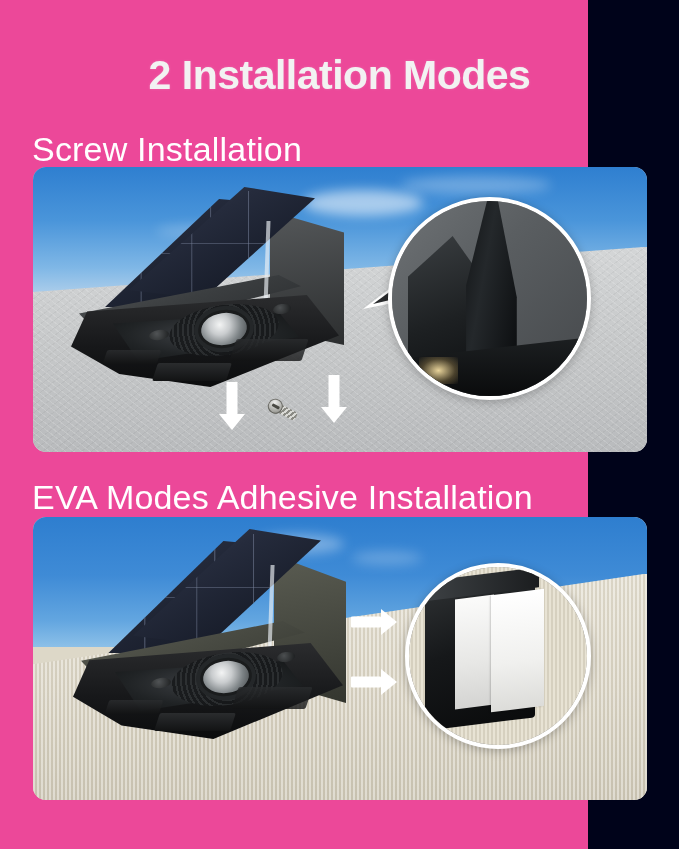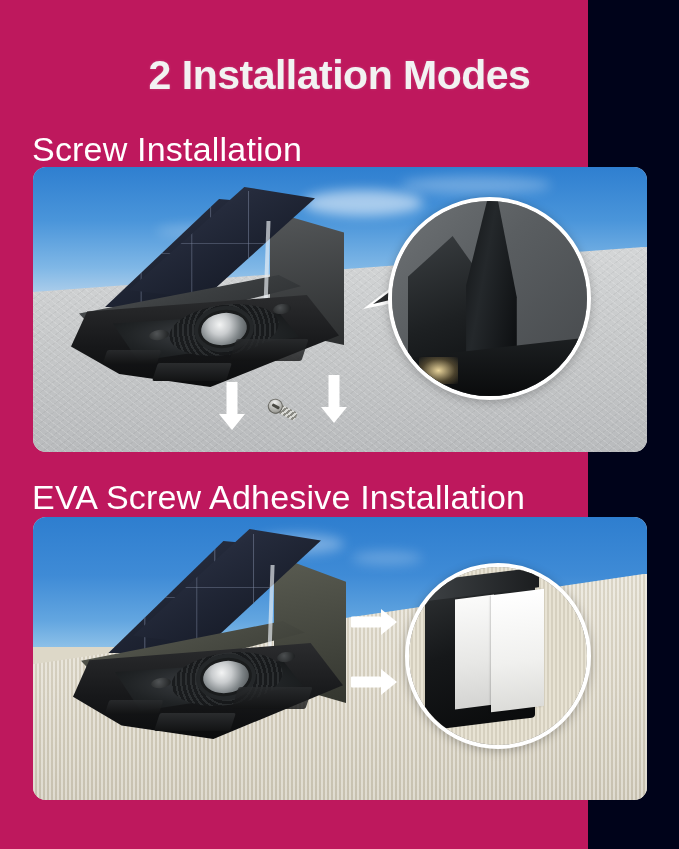--- a/index.html
+++ b/index.html
@@ -3,21 +3,21 @@
 <meta charset="utf-8">
 <style>
   html,body{margin:0;padding:0;}
   body{
     width:679px;height:849px;
     background:#00031a;
     font-family:"Liberation Sans",sans-serif;
     overflow:hidden;
     position:relative;
   }
-  .page{position:relative;width:588px;height:849px;background:#be185d;}
+  .page{position:relative;width:588px;height:849px;background:#ec4899;}
 
   .main-title{
     position:absolute;left:0;top:52px;width:679px;
     text-align:center;
     color:#f2f2f2;
     font-size:41px;font-weight:bold;
     letter-spacing:-0.5px;
     text-shadow:0 0 3px rgba(255,255,255,.18);
   }
 
@@ -304,21 +304,21 @@
       <div class="callout" style="left:355px;top:30px;width:195px;height:195px;">
         <div class="co1-bg"></div>
         <div class="co1-wedge"></div>
         <div class="co1-fin"></div>
         <div class="co1-body"></div>
         <div class="co1-glow"></div>
       </div>
     </div>
   </div>
 
-  <div class="sub-title s2">EVA Screw Adhesive Installation</div>
+  <div class="sub-title s2">EVA Modes Adhesive Installation</div>
 
   <div class="panel p2">
     <div class="scene2">
       <div class="sky2"></div>
       <div class="cloud1" style="left:36%;top:6%;width:90px;height:20px;opacity:.6;"></div>
       <div class="cloud1" style="left:52%;top:12%;width:70px;height:14px;opacity:.4;"></div>
       <div class="wall2"></div>
 
       <div class="device">
         <div class="dev-side" style="left:241px;top:38px;width:72px;height:148px;

